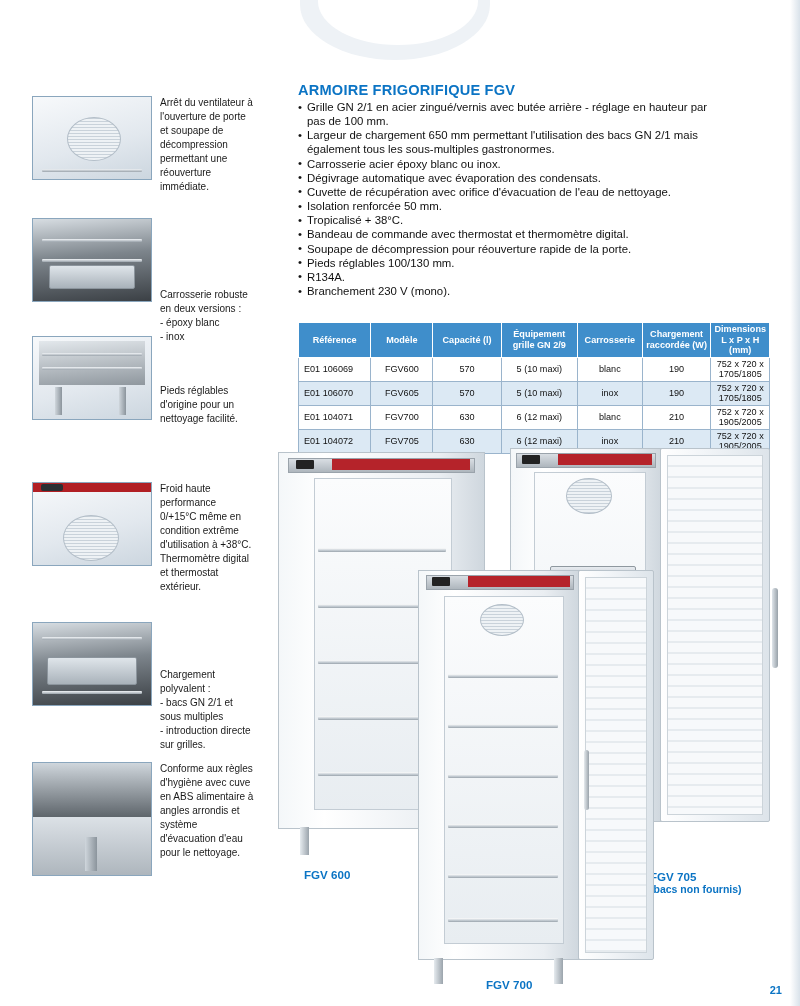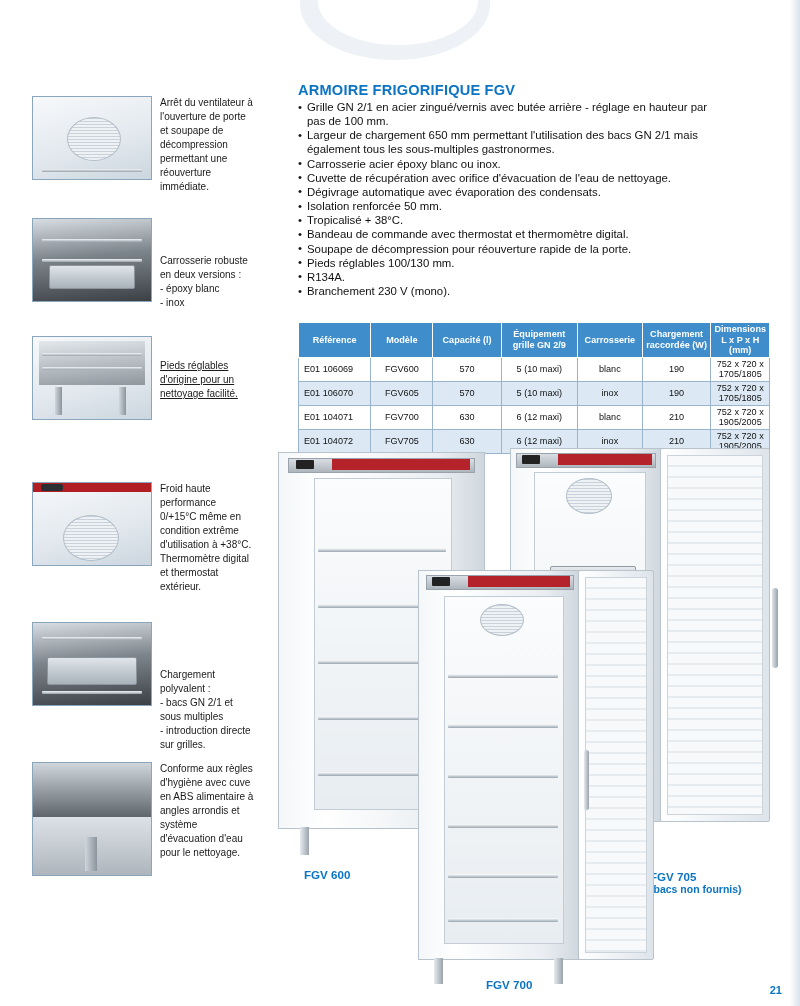--- a/index.html
+++ b/index.html
@@ -275,35 +275,35 @@
   <div class="cap">Arrêt du ventilateur à l'ouverture de porte et soupape de décompression permettant une réouverture immédiate.</div>
 </div>
 
 <div class="feature" style="top:218px;">
   <div class="thumb">
     <div class="t-dark"></div>
     <div class="t-shelf" style="top:20px;"></div>
     <div class="t-shelf" style="top:40px;"></div>
     <div class="t-pan" style="left:16px; top:46px; width:84px; height:22px;"></div>
   </div>
-  <div class="cap" style="white-space:pre-line; margin-top:36px;">Carrosserie robuste en deux versions :
+  <div class="cap" style="white-space:pre-line; margin-top:70px;">Carrosserie robuste en deux versions :
 - époxy blanc
 - inox</div>
 </div>
 
 <div class="feature" style="top:336px;">
   <div class="thumb">
     <div class="t-body"></div>
     <div class="t-dark" style="inset:4px 6px 34px 6px; background:linear-gradient(175deg,#e3e8ec,#8f979e);"></div>
     <div class="t-shelf" style="top:16px;"></div>
     <div class="t-shelf" style="top:30px;"></div>
     <div class="t-leg" style="left:22px; height:28px;"></div>
     <div class="t-leg" style="left:86px; height:28px;"></div>
   </div>
-  <div class="cap" style="margin-top:23px;text-decoration:underline;">Pieds réglables d'origine pour un nettoyage facilité.</div>
+  <div class="cap" style="margin-top:48px;">Pieds réglables d'origine pour un nettoyage facilité.</div>
 </div>
 
 <div class="feature" style="top:482px;">
   <div class="thumb">
     <div class="t-body"></div>
     <div class="t-red" style="left:0; right:0; top:0; height:9px;"></div>
     <div class="t-panel" style="left:8px; top:1px; width:22px; height:7px;"></div>
     <div class="t-grille" style="left:30px; top:32px; width:54px; height:44px;"></div>
   </div>
   <div class="cap">Froid haute performance 0/+15°C même en condition extrême d'utilisation à +38°C. Thermomètre digital et thermostat extérieur.</div>
@@ -330,22 +330,22 @@
   <div class="cap">Conforme aux règles d'hygiène avec cuve en ABS alimentaire à angles arrondis et système d'évacuation d'eau pour le nettoyage.</div>
 </div>
 
 <div class="headline">ARMOIRE FRIGORIFIQUE FGV</div>
 
 <div class="bullets">
   <ul>
     <li>Grille GN 2/1 en acier zingué/vernis avec butée arrière - réglage en hauteur par pas de 100 mm.</li>
     <li>Largeur de chargement 650 mm permettant l'utilisation des bacs GN 2/1 mais également tous les sous-multiples gastronormes.</li>
     <li>Carrosserie acier époxy blanc ou inox.</li>
+    <li>Dégivrage automatique avec évaporation des condensats.</li>
     <li>Cuvette de récupération avec orifice d'évacuation de l'eau de nettoyage.</li>
-    <li>Dégivrage automatique avec évaporation des condensats.</li>
     <li>Isolation renforcée 50 mm.</li>
     <li>Tropicalisé + 38°C.</li>
     <li>Bandeau de commande avec thermostat et thermomètre digital.</li>
     <li>Soupape de décompression pour réouverture rapide de la porte.</li>
     <li>Pieds réglables 100/130 mm.</li>
     <li>R134A.</li>
     <li>Branchement 230 V (mono).</li>
   </ul>
 </div>
 

